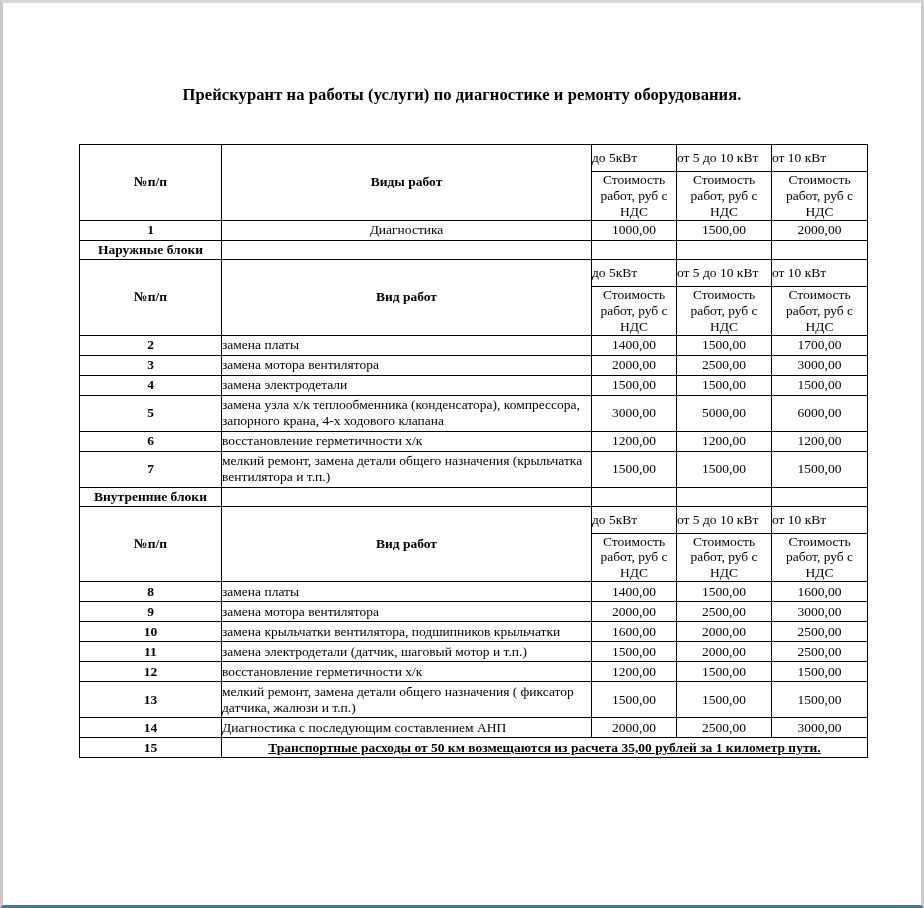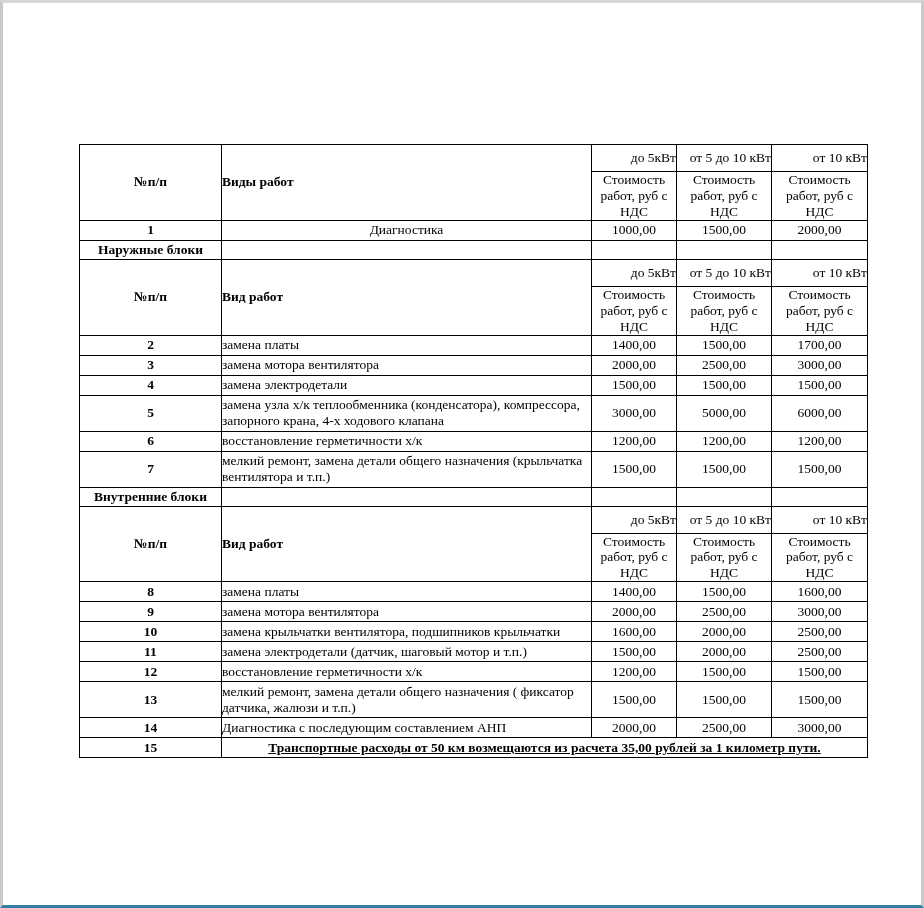--- a/index.html
+++ b/index.html
@@ -79,26 +79,26 @@
     text-align: center;
     font-size: 15px;
   }
   .hdr-num {
     text-align: center;
     font-weight: bold;
     font-size: 16px;
     margin-top: 13px;
   }
   .hdr-desc {
+    text-align: center;
+    font-weight: bold;
+    font-size: 17px;
+  }
+  .hdr-power {
     text-align: left;
-    font-weight: bold;
-    font-size: 17px;
-  }
-  .hdr-power {
-    text-align: right;
     font-size: 12.5px;
     padding: 5px 3px;
     line-height: 1.2;
   }
   .hdr-cost {
     text-align: center;
     font-size: 11.5px;
     padding: 5px 4px;
     line-height: 1.38;
   }
@@ -119,20 +119,21 @@
   .h-row2 { height: 36px; }
   .h-sec  { height: 19px; }
   .h-pw   { height: 26px; }
   .h-ct   { height: 46px; }
 </style>
 </head>
 <body>
 
 <div class="page">
 
+  <h1 class="doc-title">Прейскурант на работы (услуги) по диагностике и ремонту оборудования.</h1>
 
   <div class="table-wrap">
     <table class="price">
       <colgroup>
         <col class="c-num">
           <col class="c-desc">
           <col class="c-p1">
           <col class="c-p2">
           <col class="c-p3">
       </colgroup>

